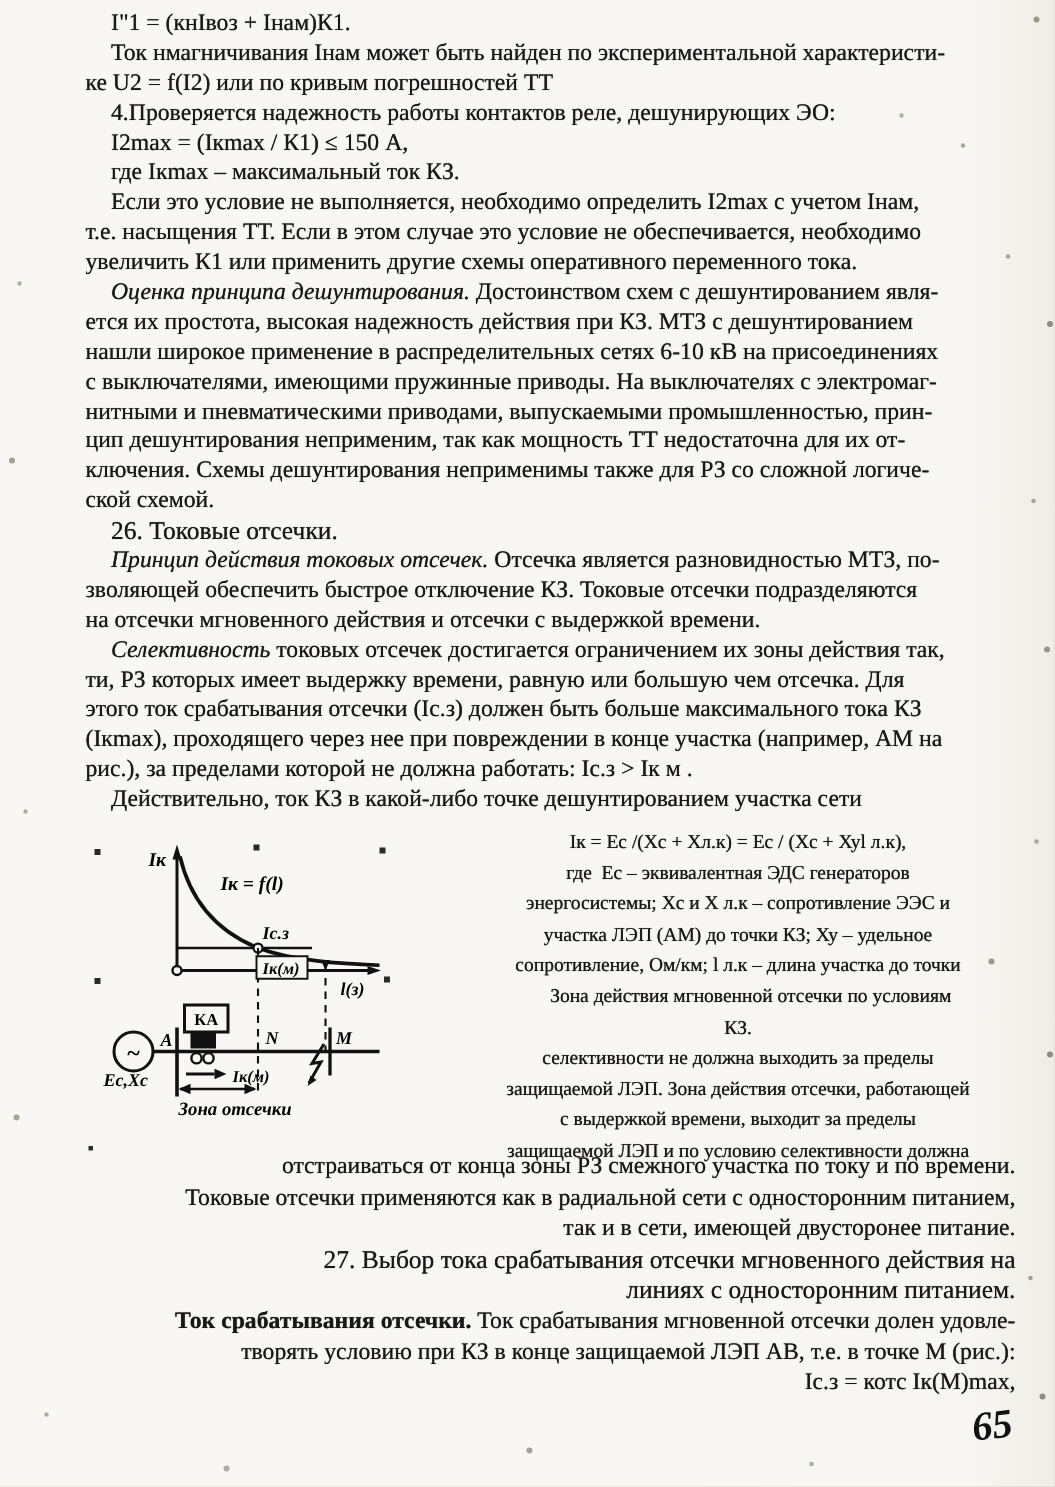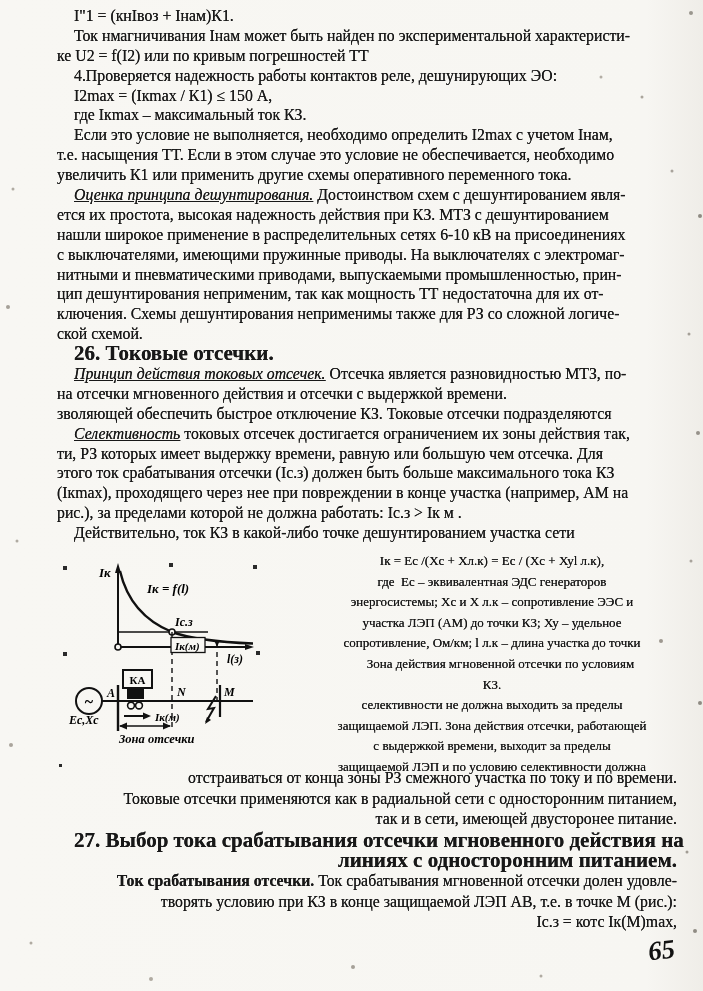--- a/index.html
+++ b/index.html
@@ -6,22 +6,22 @@
   body{background:#d9d6d0;font-family:"Liberation Serif","DejaVu Serif",serif;}
   .page{
     position:relative;width:703px;height:991px;overflow:hidden;
     background:linear-gradient(to right,#f8f7f3 0%,#f7f6f2 92%,#efede8 100%);
     color:#181818;
   }
   .txtblock{position:absolute;}
   .tl{height:var(--lh,19.9px);line-height:var(--lh,19.9px);white-space:pre;font-size:15.8px;
       text-shadow:0 0 0.45px rgba(0,0,0,.85);}
   .ind{padding-left:17px;}
-  .s-h{font-weight:bold;font-size:21px;}
-  .ls-i{font-style:italic;text-decoration:underline;}
+  .s-h{font-weight:normal;font-size:17px;}
+  .ls-i{font-style:italic;}
   .ls-b{font-weight:bold;}
   .lines-top{left:57px;top:6px;width:615px;--lh:19.9px;}
   .lines-right{left:283px;top:551px;width:418px;--lh:20.6px;}
   .lines-right .tl{font-size:13px;text-align:center;}
   .lines-bottom{left:57px;top:768px;width:620px;text-align:right;--lh:20.6px;}
   .fig{position:absolute;left:57px;top:553px;width:230px;height:220px;}
   .pagenum{
     position:absolute;left:648px;top:935px;font-size:27px;font-style:italic;font-weight:bold;
     transform:rotate(-7deg);color:#111;
   }
@@ -57,22 +57,22 @@
       <div class="tl ind"><span class="ls-i">Оценка принципа дешунтирования.</span> Достоинством схем с дешунтированием явля-</div>
       <div class="tl">ется их простота, высокая надежность действия при КЗ. МТЗ с дешунтированием</div>
       <div class="tl">нашли широкое применение в распределительных сетях 6-10 кВ на присоединениях</div>
       <div class="tl">с выключателями, имеющими пружинные приводы. На выключателях с электромаг-</div>
       <div class="tl">нитными и пневматическими приводами, выпускаемыми промышленностью, прин-</div>
       <div class="tl">цип дешунтирования неприменим, так как мощность ТТ недостаточна для их от-</div>
       <div class="tl">ключения. Схемы дешунтирования неприменимы также для РЗ со сложной логиче-</div>
       <div class="tl">ской схемой.</div>
       <div class="tl ind s-h">26. Токовые отсечки.</div>
       <div class="tl ind"><span class="ls-i">Принцип действия токовых отсечек.</span> Отсечка является разновидностью МТЗ, по-</div>
+      <div class="tl">зволяющей обеспечить быстрое отключение КЗ. Токовые отсечки подразделяются</div>
       <div class="tl">на отсечки мгновенного действия и отсечки с выдержкой времени.</div>
-      <div class="tl">зволяющей обеспечить быстрое отключение КЗ. Токовые отсечки подразделяются</div>
       <div class="tl ind"><span class="ls-i">Селективность</span> токовых отсечек достигается ограничением их зоны действия так,</div>
       <div class="tl">ти, РЗ которых имеет выдержку времени, равную или большую чем отсечка. Для</div>
       <div class="tl">этого ток срабатывания отсечки (Iс.з) должен быть больше максимального тока КЗ</div>
       <div class="tl">(Iкmax), проходящего через нее при повреждении в конце участка (например, АМ на</div>
       <div class="tl">рис.), за пределами которой не должна работать: Iс.з &gt; Iк м .</div>
       <div class="tl ind">Действительно, ток КЗ в какой-либо точке дешунтированием участка сети</div>
     </div>
 
   <svg class="fig" viewBox="0 0 230 220">
 

